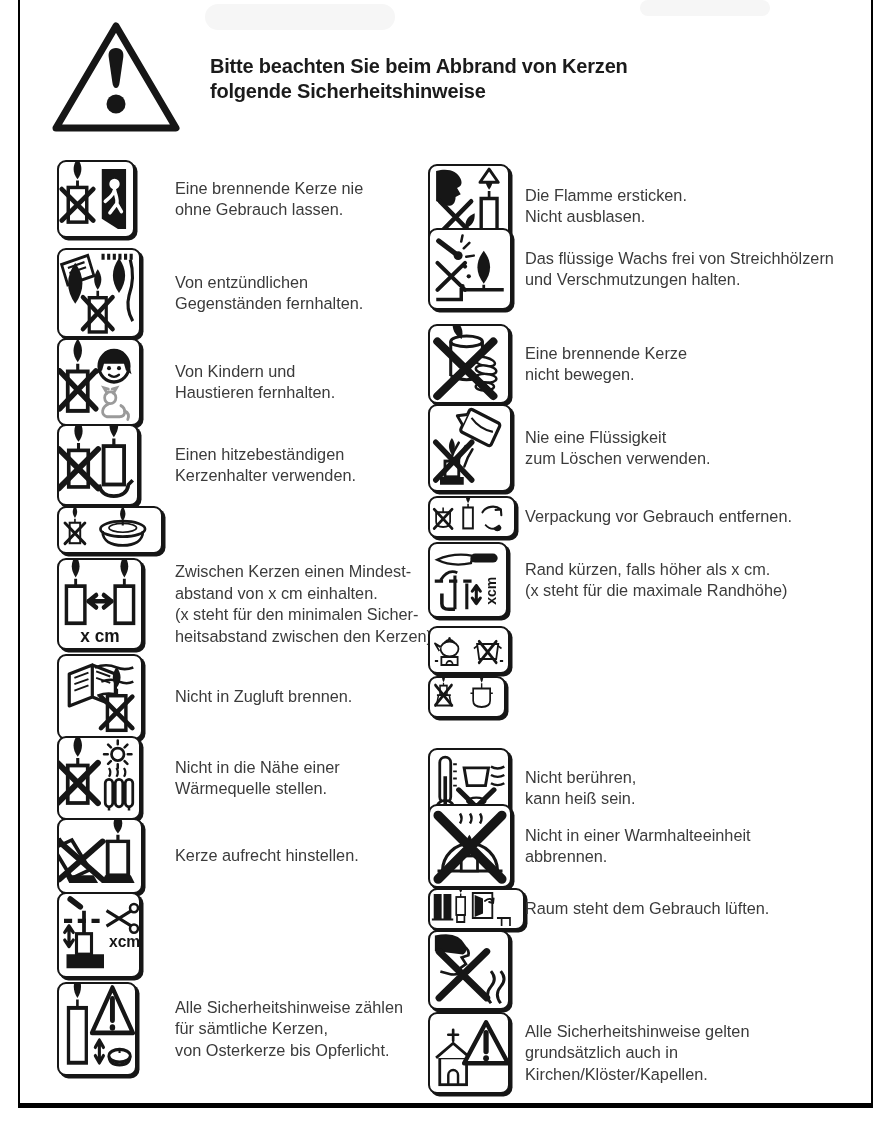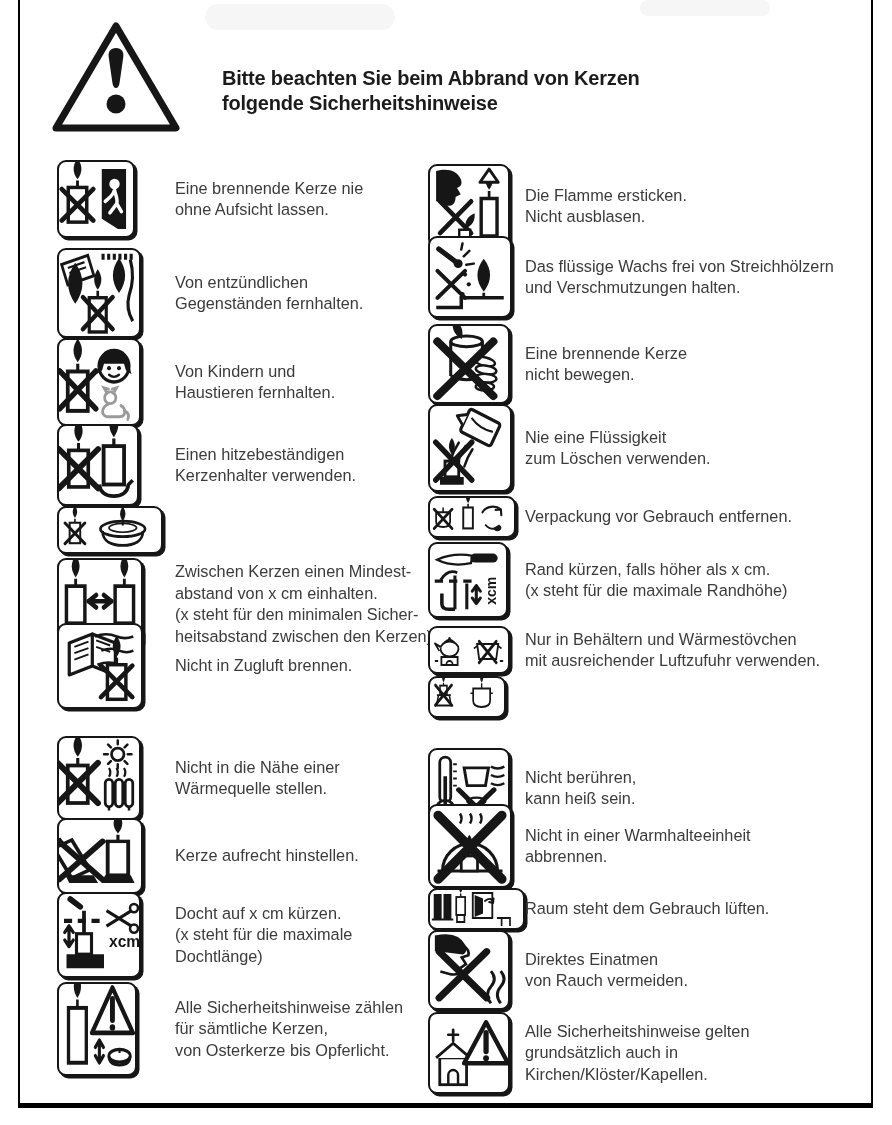--- a/index.html
+++ b/index.html
@@ -2,21 +2,21 @@
 <html><head>
 <meta charset="utf-8">
 <style>
   html,body { margin:0; padding:0; }
   .page { position:relative; width:892px; height:1125px; background:#fff;
           font-family:"Liberation Sans", sans-serif; overflow:hidden; }
   .frame { position:absolute; left:18px; top:-6px; width:851px; height:1109px;
            border-left:2px solid #000; border-right:2px solid #000; border-bottom:5px solid #000; }
   .smudge { position:absolute; background:#f6f6f6; border-radius:14px; }
   .warn-tri { position:absolute; left:50px; top:20px; }
-  .title { position:absolute; left:210px; top:54px; margin:12px;
+  .title { position:absolute; left:210px; top:54px; margin:0;
            font-size:20px; font-weight:bold; line-height:25px; color:#1b1b1b;
            white-space:pre-line; letter-spacing:-0.2px; }
   .item { position:absolute; display:flex; align-items:center; }
   .col-l .item { left:57px; }
   .col-r .item { left:428px; }
   .iconbox { flex:none; display:flex; align-items:center; }
   .col-l .iconbox { width:118px; }
   .col-r .iconbox { width:97px; }
   .pict { background:#fff; border:2.5px solid #161616; border-radius:9px;
           box-shadow:2.5px 2.5px 0 0 #161616; display:block; }
@@ -75,21 +75,21 @@
           <path d="M48,24 c-1,5 -4.5,7 -8,10 M48,24 c1,5 3,8 2,12 l-6,8 M50,36 l4,7" stroke="#fff" stroke-width="3" fill="none" stroke-linecap="round"></path>
           <g transform="translate(16,52)">
               <use href="#g-candle"></use>
             </g>
           <g transform="translate(16,37) scale(0.8)">
               <use href="#g-cross"></use>
             </g>
         </svg>
       </div>
       <div class="txt">Eine brennende Kerze nie
-ohne Aufsicht lassen.</div>
+ohne Gebrauch lassen.</div>
     </div>
 
     <div class="item" style="top:248px">
       <div class="iconbox">
         <svg class="pict" width="80" height="86" viewBox="0 0 64 64" preserveAspectRatio="none">
           <g transform="translate(15,15) rotate(-18)">
             <rect x="-11" y="-8" width="22" height="16" fill="#fff" stroke="#161616" stroke-width="2.2"></rect>
             <path d="M-7,-4 h14 M-7,0 h14 M-7,4 h8" stroke="#161616" stroke-width="1.6" fill="none"></path>
           </g>
           <path d="M34,5 h26" stroke="#161616" stroke-width="4.5" stroke-dasharray="2.5,2"></path>
@@ -189,21 +189,21 @@
           <path d="M23,30 H41 M23,30 l6,-4.5 M23,30 l6,4.5 M41,30 l-6,-4.5 M41,30 l-6,4.5" stroke="#161616" stroke-width="3.4" fill="none" stroke-linecap="round"></path>
           <text x="32" y="60" text-anchor="middle" font-size="13.5" font-weight="bold" fill="#161616">x cm</text>
         </svg>
       </div>
       <div class="txt">Zwischen Kerzen einen Mindest-
 abstand von x cm einhalten.
 (x steht für den minimalen Sicher-
 heitsabstand zwischen den Kerzen)</div>
     </div>
 
-    <div class="item" style="top:623px">
+    <div class="item" style="top:654px">
       <div class="iconbox">
         <svg class="pict" width="82" height="82" viewBox="0 0 64 64" preserveAspectRatio="none">
           <path d="M8,14 L26,7 V32 L8,39 Z M26,7 L44,14 V39 L26,32 Z" fill="#fff" stroke="#161616" stroke-width="2.5" stroke-linejoin="round"></path>
           <path d="M12,17 l11,-4 M12,22 l11,-4 M12,27 l11,-4 M29,12 l11,4 M29,17 l11,4" stroke="#161616" stroke-width="1.5" fill="none"></path>
           <path d="M28,9 q9,-3.5 17,0 q6,2.5 13,0 M33,20 q8,-3 14,0 q6,2.5 11,0 M30,31 q9,-3.5 17,0" stroke="#161616" stroke-width="2" fill="none"></path>
           <g transform="translate(45,58) scale(0.9)">
               <use href="#g-candle"></use>
             </g>
           <g transform="translate(45,44) scale(0.72)">
               <use href="#g-cross"></use>
@@ -266,23 +266,20 @@
           <path d="M4,21 H36" stroke="#161616" stroke-width="3.2" stroke-dasharray="6.5,4.5"></path>
           <path d="M38,25 L58,13 M38,13 L58,25" stroke="#161616" stroke-width="2.5" fill="none"></path>
           <circle cx="60" cy="27" r="3.2" fill="none" stroke="#161616" stroke-width="2"></circle>
           <circle cx="60" cy="11" r="3.2" fill="none" stroke="#161616" stroke-width="2"></circle>
           <text x="40" y="41" font-size="12.5" font-weight="bold" fill="#161616">xcm</text>
           <g transform="translate(8,25)">
               <use href="#g-darrow-v"></use>
             </g>
         </svg>
       </div>
-      <div class="txt">Docht auf x cm kürzen.
-(x steht für die maximale
-Dochtlänge)</div>
     </div>
 
     <div class="item" style="top:982px">
       <div class="iconbox">
         <svg class="pict" width="76" height="90" viewBox="0 0 64 64" preserveAspectRatio="none">
           <rect x="8" y="17" width="15" height="39" fill="#fff" stroke="#161616" stroke-width="2.8"></rect>
           <line x1="15.5" y1="17" x2="15.5" y2="11" stroke="#161616" stroke-width="2.2"></line>
           <g transform="translate(15.5,10) scale(0.9)">
               <use href="#g-flame"></use>
             </g>
@@ -321,21 +318,21 @@
           <g transform="translate(48.5,19) scale(0.9)">
               <use href="#g-flame"></use>
             </g>
           <path d="M41,13 L48.5,2.5 L56,13 Z" fill="#fff" stroke="#161616" stroke-width="2.4" stroke-linejoin="round"></path>
         </svg>
       </div>
       <div class="txt">Die Flamme ersticken.
 Nicht ausblasen.</div>
     </div>
 
-    <div class="item" style="top:236px">
+    <div class="item" style="top:228px">
       <div class="iconbox">
         <svg class="pict" width="80" height="78" viewBox="0 0 64 64" preserveAspectRatio="none">
           <line x1="7" y1="9" x2="20" y2="19" stroke="#161616" stroke-width="4.2" stroke-linecap="round"></line>
           <circle cx="22.5" cy="21" r="3.6" fill="#161616"></circle>
           <path d="M27,15 l4.5,-4.5 M29,22 l6,-1 M25,9.5 l1,-5" stroke="#161616" stroke-width="2" stroke-linecap="round"></path>
           <g transform="translate(17,38) scale(0.65)">
               <use href="#g-cross"></use>
             </g>
           <circle cx="28" cy="30" r="1.7" fill="#161616"></circle>
           <circle cx="31" cy="38" r="1.7" fill="#161616"></circle>
@@ -449,22 +446,20 @@
           <path d="M14,29 h20 v8 h-20 z" fill="#fff" stroke="#161616" stroke-width="2.2"></path>
           <path d="M20,37 a4,4 0 0 1 8,0" fill="none" stroke="#161616" stroke-width="2"></path>
           <path d="M10,33 h-4 M90,33 h-4" stroke="#161616" stroke-width="1.8"></path>
           <path d="M58,16 h26 l-2.5,15 h-21 z" fill="#fff" stroke="#161616" stroke-width="2.2"></path>
           <path d="M58,18 l-4,2.5 M84,18 l4,2.5" stroke="#161616" stroke-width="2"></path>
           <g transform="translate(71,24) scale(0.62)">
               <use href="#g-cross"></use>
             </g>
         </svg>
       </div>
-      <div class="txt">Nur in Behältern und Wärmestövchen
-mit ausreichender Luftzufuhr verwenden.</div>
     </div>
 
     <div class="item" style="top:676px">
       <div class="iconbox">
         <svg class="pict" width="74" height="38" viewBox="0 0 96 40" preserveAspectRatio="none">
           <rect x="13" y="8" width="9" height="10" fill="#fff" stroke="#161616" stroke-width="2"></rect>
           <line x1="17.5" y1="8" x2="17.5" y2="5" stroke="#161616" stroke-width="1.6"></line>
           <g transform="translate(17.5,4.5) scale(0.55)">
               <use href="#g-flame"></use>
             </g>
@@ -549,22 +544,20 @@
       <div class="iconbox">
         <svg class="pict" width="78" height="76" viewBox="0 0 64 64" preserveAspectRatio="none">
           <path d="M4,3 q19,-4.5 25,8 q2.5,5.5 -2,8 l-23,-3 z" fill="#161616"></path>
           <path d="M28,12 q4.5,3 3.5,7.5 l-5.5,2 3.5,5.5 -4.5,3.2 q0,6.5 -7.5,5.5 l-9,-2.5" fill="none" stroke="#161616" stroke-width="2.2"></path>
           <g transform="translate(27,36) scale(1.15)">
               <use href="#g-cross"></use>
             </g>
           <path d="M50,60 q-5.5,-7.5 0,-14 q5.5,-6.5 0,-13 M58,60 q-5.5,-7.5 0,-14 q5.5,-6.5 0,-13" fill="none" stroke="#161616" stroke-width="2.4"></path>
         </svg>
       </div>
-      <div class="txt">Direktes Einatmen
-von Rauch vermeiden.</div>
     </div>
 
     <div class="item" style="top:1012px">
       <div class="iconbox">
         <svg class="pict" width="78" height="78" viewBox="0 0 64 64" preserveAspectRatio="none">
           <rect x="8" y="36" width="22" height="22" fill="#fff" stroke="#161616" stroke-width="2.3"></rect>
           <path d="M5,36 l14,-12 14,12" fill="#fff" stroke="#161616" stroke-width="2.3" stroke-linejoin="round"></path>
           <path d="M19,22 v-9 M15,17 h8" stroke="#161616" stroke-width="2.2" stroke-linecap="round"></path>
           <path d="M15,58 v-8 a4,4 0 0 1 8,0 v8" fill="none" stroke="#161616" stroke-width="2"></path>
           <g transform="translate(46,26) scale(1.2)">

